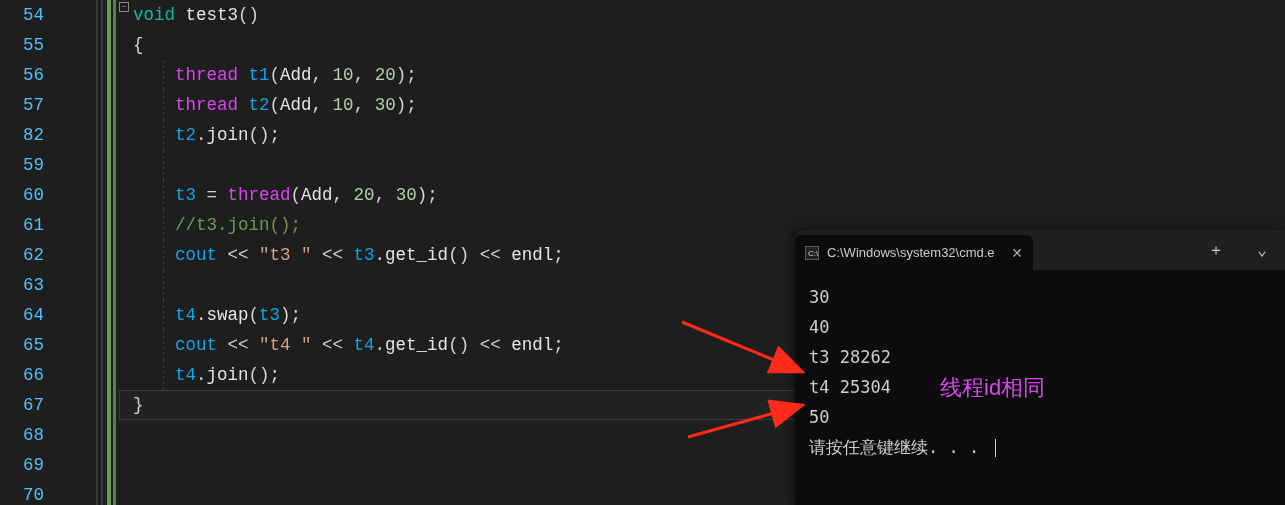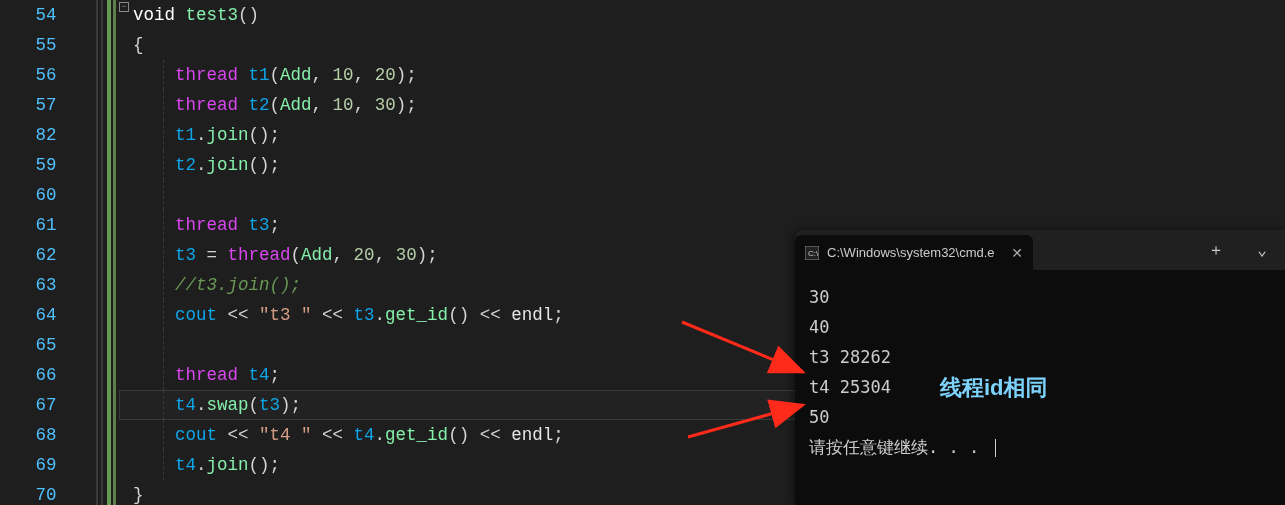--- a/index.html
+++ b/index.html
@@ -18,21 +18,21 @@
     left: 0; top: 0; width: 1285px; height: 505px;
     display: flex;
   }
   .left-bar {
     width: 23px;
     background: #1e1e1e;
   }
   .gutter {
     width: 68px;
     background: #1e1e1e;
-    text-align: center;
+    text-align: left;
     padding-right: 22px;
     color: #4fc1ff;
     line-height: 30px;
     padding-top: 0;
   }
   .gutter div { height: 30px; }
   .fold-col {
     width: 28px;
     background: #1e1e1e;
     position: relative;
@@ -78,28 +78,28 @@
     position: relative;
   }
   .guide1 { position: absolute; left: 30px; top: 0; width: 1px; height: 100%; border-left: 1px dashed #3a3a3a; }
   .hl-line {
     position: absolute;
     left: 0; width: 100%;
     height: 30px;
     border: 1px solid #3a3a3a;
     background: rgba(255,255,255,0.02);
   }
-  .kw { color: #ffffff; }
-  .fn { color: #86efac; }
+  .kw { color: #14b8a6; }
+  .fn { color: #e5e5e5; }
   .id { color: #0ea5e9; }
   .typ { color: #d946ef; }
   .num { color: #b5cea8; }
   .str { color: #d69d85; }
   .op { color: #d4d4d4; }
-  .cmt { color: #6a9955; font-style: italic; }
+  .cmt { color: #6a9955; }
   .punc { color: #d4d4d4; }
   .endl { color: #e5e5e5; }
   
   
   .term {
     position: absolute;
     top: 230px; left: 795px;
     width: 490px; height: 275px;
     background: #0c0c0c;
     border-radius: 8px 0 0 0;
@@ -155,24 +155,24 @@
     display: inline-block;
     width: 1px; height: 18px;
     background: #ccc; vertical-align: middle;
     margin-left: 6px;
   }
 
   
   .annot-text {
     position: absolute;
     left: 940px; top: 373px;
-    color: #7dd3fc;
+    color: #d946ef;
     font-family: 'Microsoft YaHei', sans-serif;
     font-size: 22px;
-    font-weight: 700;
+    font-weight: 400;
   }
   svg.arrows {
     position: absolute;
     left: 0; top: 0;
     width: 1285px; height: 505px;
     pointer-events: none;
   }
 </style>
 </head>
 <body>
@@ -204,29 +204,26 @@
     <div class="green"></div>
     <div class="green2"></div>
     <div class="fold-box">−</div>
   </div>
   <div class="code-area" id="code-area">
       <div class="hl-line" style="top: 390px;"></div>
       <div class="code-line"><span class="kw">void</span><span class="op"> </span><span class="fn">test3</span><span class="punc">()</span></div>
       <div class="code-line"><span class="punc">{</span></div>
       <div class="code-line"><div class="guide1"></div><span class="op">    </span><span class="typ">thread</span><span class="op"> </span><span class="id">t1</span><span class="punc">(</span><span class="fn">Add</span><span class="punc">, </span><span class="num">10</span><span class="punc">, </span><span class="num">20</span><span class="punc">);</span></div>
       <div class="code-line"><div class="guide1"></div><span class="op">    </span><span class="typ">thread</span><span class="op"> </span><span class="id">t2</span><span class="punc">(</span><span class="fn">Add</span><span class="punc">, </span><span class="num">10</span><span class="punc">, </span><span class="num">30</span><span class="punc">);</span></div>
-      <div class="code-line"><div class="guide1"></div><span class="op">    </span><span class="id">t1</span><span class="punc">.</span><span class="fn">join</span><span class="punc">();</span></div>
       <div class="code-line"><div class="guide1"></div><span class="op">    </span><span class="id">t2</span><span class="punc">.</span><span class="fn">join</span><span class="punc">();</span></div>
       <div class="code-line"><div class="guide1"></div></div>
-      <div class="code-line"><div class="guide1"></div><span class="op">    </span><span class="typ">thread</span><span class="op"> </span><span class="id">t3</span><span class="punc">;</span></div>
       <div class="code-line"><div class="guide1"></div><span class="op">    </span><span class="id">t3</span><span class="op"> = </span><span class="typ">thread</span><span class="punc">(</span><span class="fn">Add</span><span class="punc">, </span><span class="num">20</span><span class="punc">, </span><span class="num">30</span><span class="punc">);</span></div>
       <div class="code-line"><div class="guide1"></div><span class="op">    </span><span class="cmt">//t3.join();</span></div>
       <div class="code-line"><div class="guide1"></div><span class="op">    </span><span class="id">cout</span><span class="op"> &lt;&lt; </span><span class="str">"t3 "</span><span class="op"> &lt;&lt; </span><span class="id">t3</span><span class="punc">.</span><span class="fn">get_id</span><span class="punc">()</span><span class="op"> &lt;&lt; </span><span class="endl">endl</span><span class="punc">;</span></div>
       <div class="code-line"><div class="guide1"></div></div>
-      <div class="code-line"><div class="guide1"></div><span class="op">    </span><span class="typ">thread</span><span class="op"> </span><span class="id">t4</span><span class="punc">;</span></div>
       <div class="code-line"><div class="guide1"></div><span class="op">    </span><span class="id">t4</span><span class="punc">.</span><span class="fn">swap</span><span class="punc">(</span><span class="id">t3</span><span class="punc">);</span></div>
       <div class="code-line"><div class="guide1"></div><span class="op">    </span><span class="id">cout</span><span class="op"> &lt;&lt; </span><span class="str">"t4 "</span><span class="op"> &lt;&lt; </span><span class="id">t4</span><span class="punc">.</span><span class="fn">get_id</span><span class="punc">()</span><span class="op"> &lt;&lt; </span><span class="endl">endl</span><span class="punc">;</span></div>
       <div class="code-line"><div class="guide1"></div><span class="op">    </span><span class="id">t4</span><span class="punc">.</span><span class="fn">join</span><span class="punc">();</span></div>
       <div class="code-line"><span class="punc">}</span></div>
     </div>
 </div>
 
 <div class="term">
   <div class="term-titlebar">
     <div class="term-tab">

